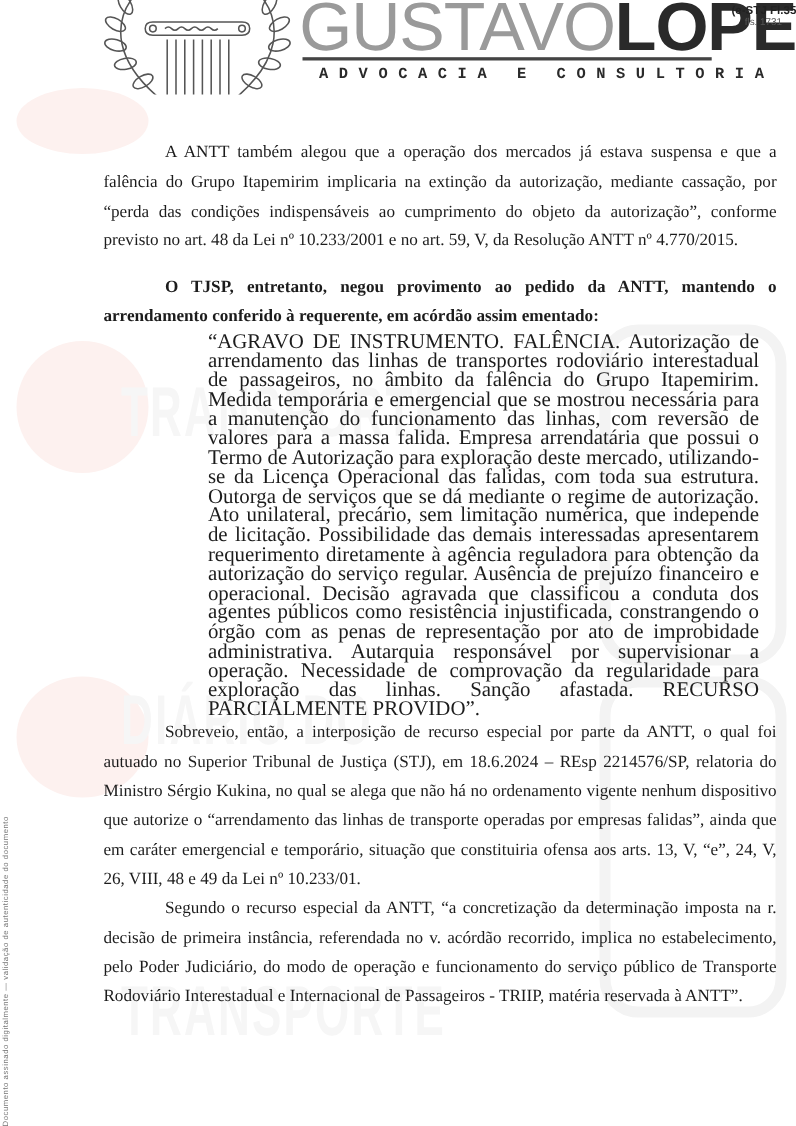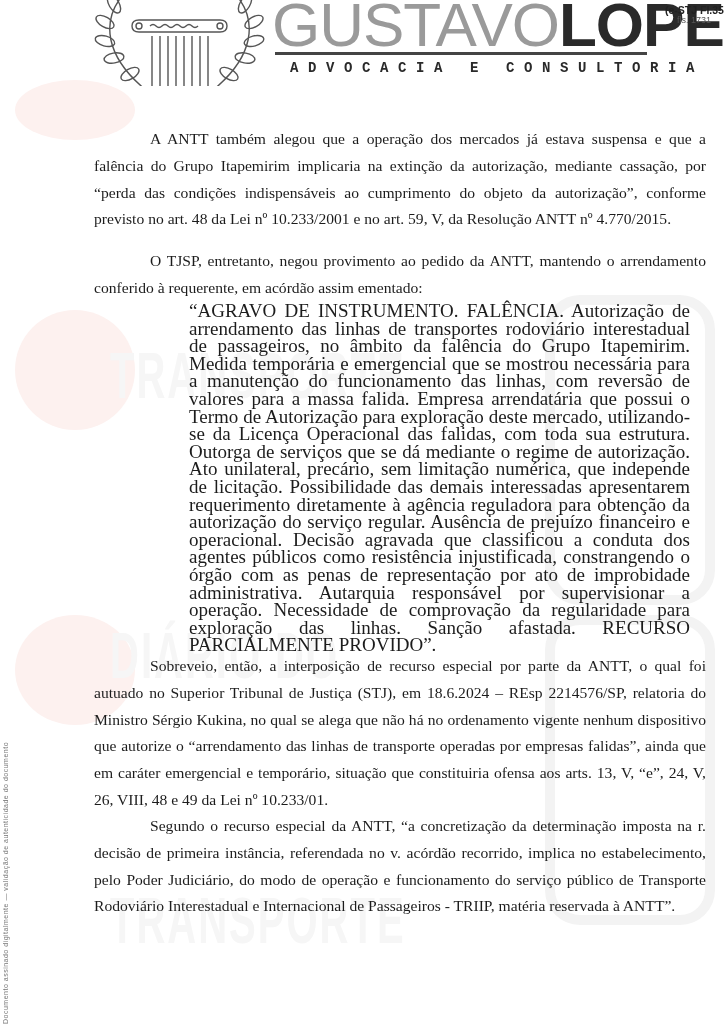--- a/index.html
+++ b/index.html
@@ -62,21 +62,21 @@
     .para {
       position: absolute; left: 78px; width: 612px;
       font-size: 15.6px; line-height: 26.8px; text-align: justify;
       text-indent: 56px; margin: 16px;
     }
     .quote {
       position: absolute; left: 189px; width: 501px;
       font-size: 19px; line-height: 17.6px; text-align: justify; margin: 0;
     }
     #p1 { top: 110px; }
-    #p2 { top: 232px; }
+    #p2 { top: 232px; font-weight: bold; }
     #q1 { top: 302px; }
     #p3 { top: 637px; }
     #p4 { top: 797px; }
   </style>
 </head>
 <body>
 
 <div class="watermark" style="left:0;top:0;width:604px;height:1024px;">
   <div class="wm-circle" style="left:15px;top:80px;width:120px;height:60px;"></div>
   <div class="wm-circle" style="left:15px;top:310px;width:120px;height:120px;"></div>

